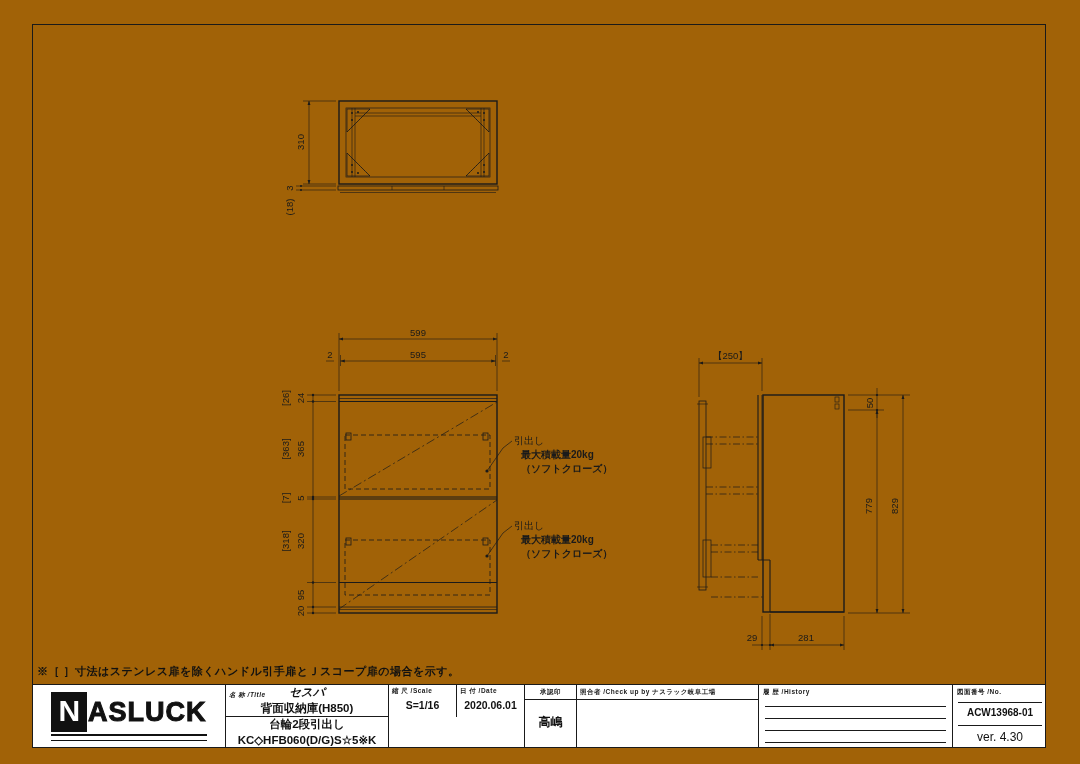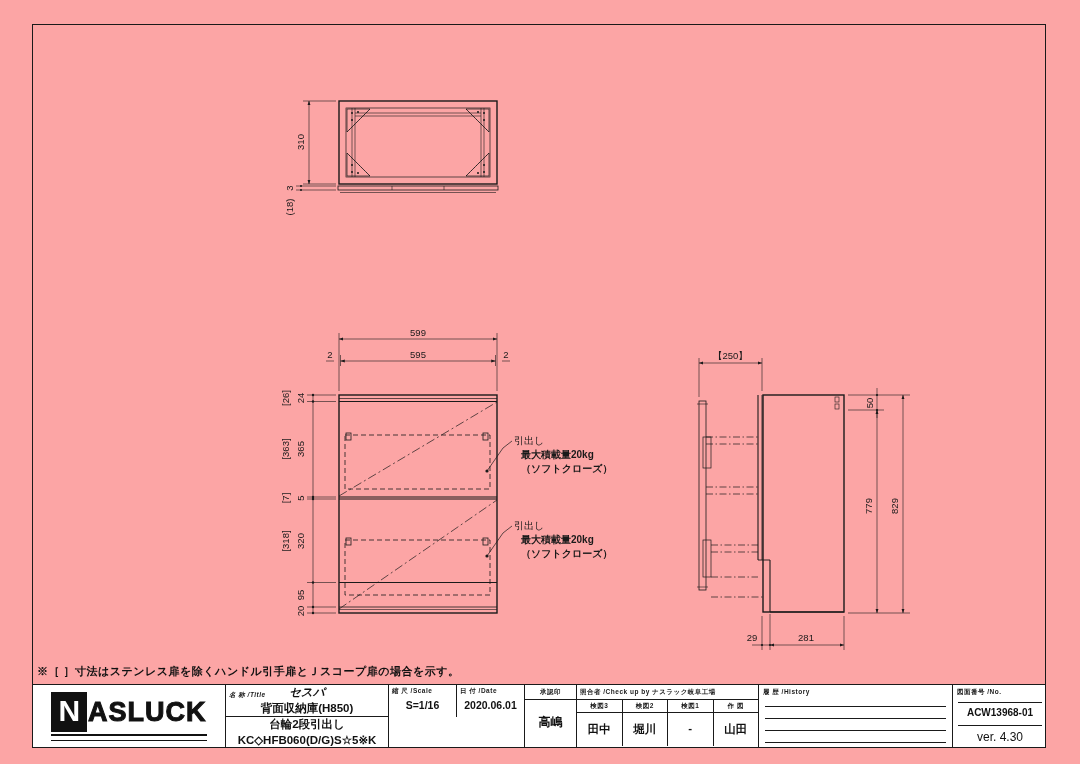--- a/index.html
+++ b/index.html
@@ -1,17 +1,17 @@
 <!DOCTYPE html>
 <html><head>
 <meta charset="utf-8">
 <style>
   html,body{margin:0;padding:0;background:#ffffff;}
   body{font-family:"Liberation Sans",sans-serif;color:#111;}
-  .page{position:relative;width:1080px;height:764px;background:#fca5a5;overflow:hidden;}
+  .page{position:relative;width:1080px;height:764px;background:#a16207;overflow:hidden;}
   .sheet-border{position:absolute;left:32px;top:24px;width:1014px;height:724px;border:1.6px solid #1a1a1a;box-sizing:border-box;}
   svg{position:absolute;left:0;top:0;}
   svg text{font-family:"Liberation Sans",sans-serif;fill:#1a1a1a;}
   .dim{font-size:9.5px;}
   .ann1{font-size:10px;}
   .ann2{font-size:10px;font-weight:bold;}
 
   .note{position:absolute;left:37px;top:664px;font-size:11px;font-weight:bold;letter-spacing:.5px;}
 
   .tb{position:absolute;left:32px;top:684px;width:1014px;height:64px;border:1.6px solid #1a1a1a;box-sizing:border-box;background:#fff;}
@@ -333,38 +333,20 @@
       </div>
     </div>
 
     <div class="cell cell-approval">
       <div class="hd lbl">承認印</div>
       <div class="nm">高嶋</div>
     </div>
 
     <div class="cell cell-check">
       <div class="hd lbl">照合者 /Check up by ナスラック岐阜工場</div>
-      <div class="check-grid">
-        <div class="check-col">
-          <div class="ch lbl">検図3</div>
-          <div class="cv">田中</div>
-        </div>
-        <div class="check-col">
-          <div class="ch lbl">検図2</div>
-          <div class="cv">堀川</div>
-        </div>
-        <div class="check-col">
-          <div class="ch lbl">検図1</div>
-          <div class="cv">-</div>
-        </div>
-        <div class="check-col">
-          <div class="ch lbl">作 図</div>
-          <div class="cv">山田</div>
-        </div>
-      </div>
     </div>
 
     <div class="cell cell-history">
       <span class="lbl">履 歴 /History</span>
       <div class="hline" style="top:21px"></div>
       <div class="hline" style="top:33px"></div>
       <div class="hline" style="top:45px"></div>
       <div class="hline" style="top:57px"></div>
     </div>
 

